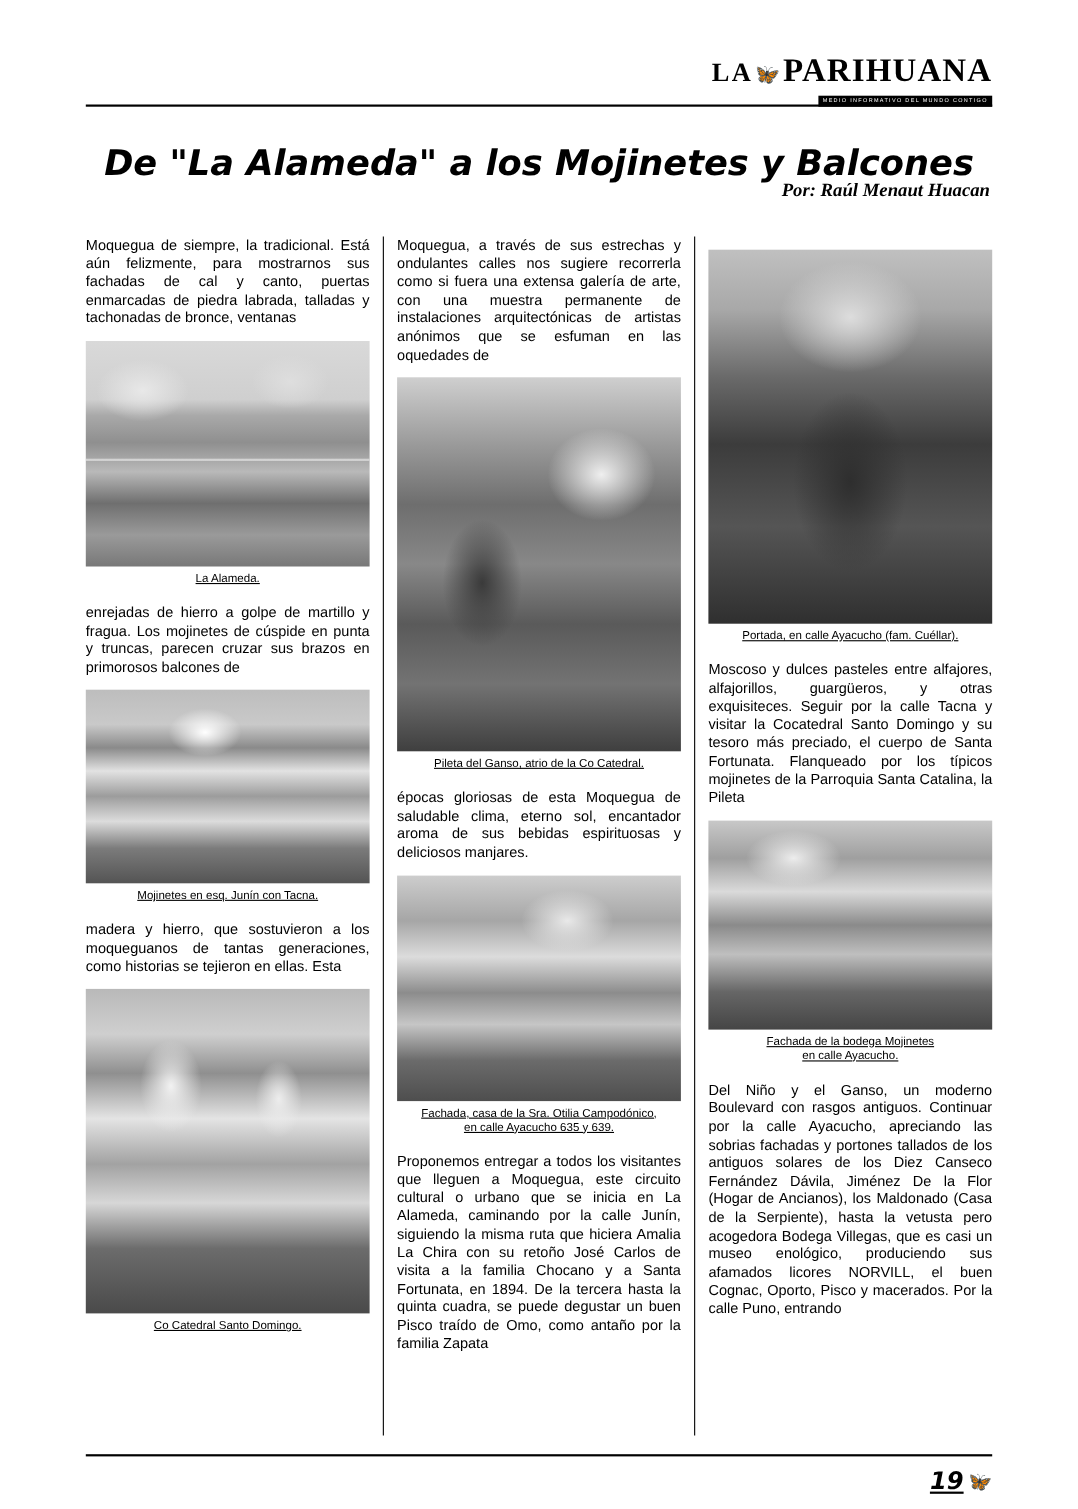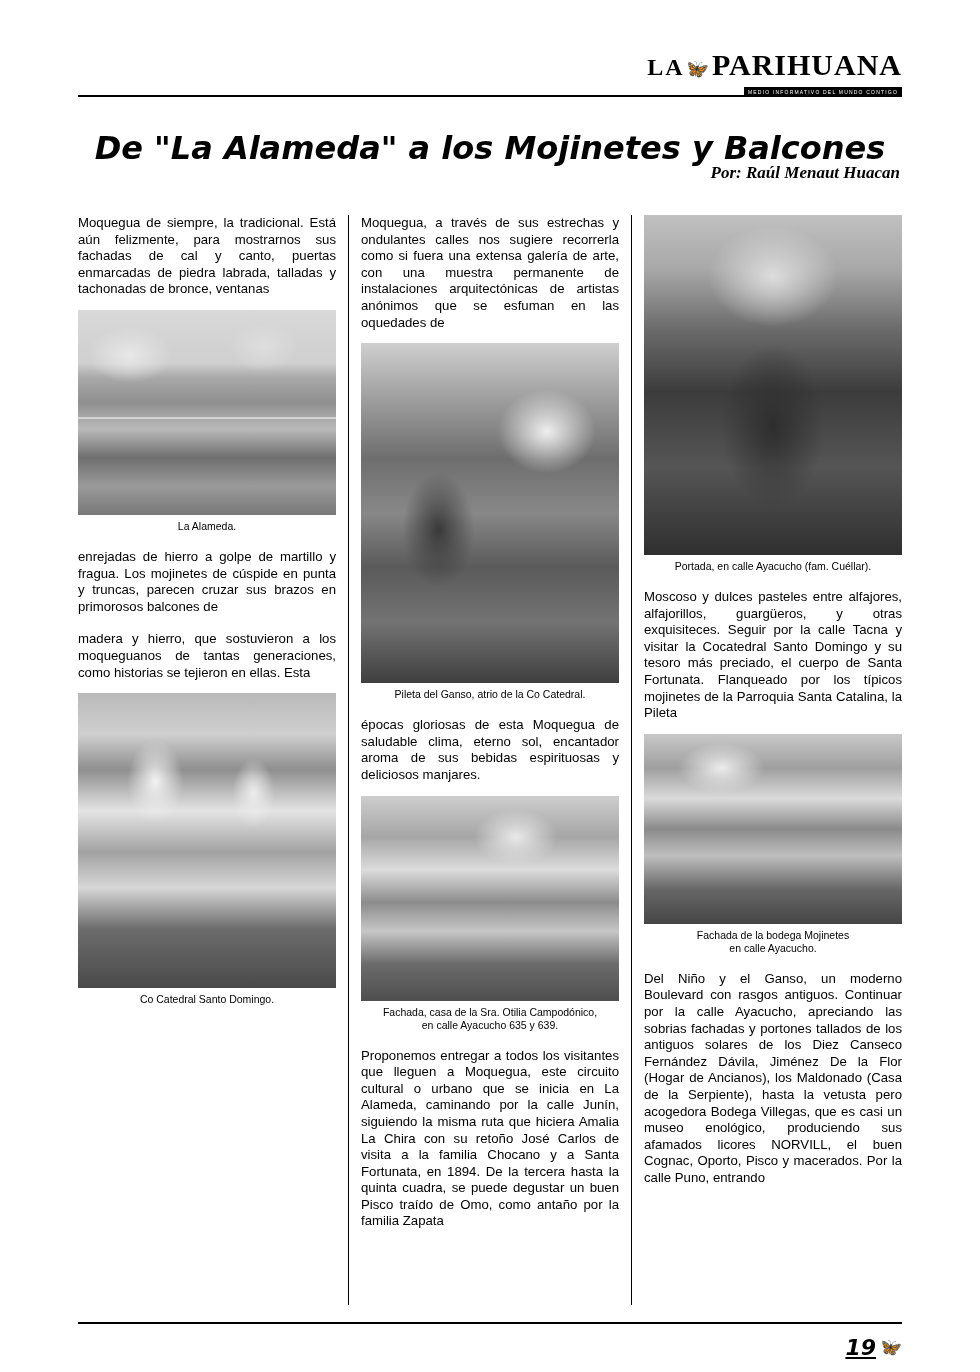--- a/index.html
+++ b/index.html
@@ -142,21 +142,21 @@
     background: #8d8d8d;
     overflow: hidden;
   }
   .caption {
     font-size: 10.5px;
     line-height: 13px;
     text-align: center;
     margin-top: 5px;
     font-family: "Liberation Sans", sans-serif;
   }
-  .figure { margin: 12px 0 0 0; }
+  .figure { margin: 12px 0 0 0; text-decoration: underline; }
 
   
   .ph-alameda {
     height: 205px;
     background:
       radial-gradient(ellipse 60px 40px at 20% 22%, #e8e8e8 0%, rgba(232,232,232,0) 70%),
       radial-gradient(ellipse 50px 35px at 72% 18%, #dedede 0%, rgba(222,222,222,0) 70%),
       linear-gradient(180deg, #d9d9d9 0%, #cfcfcf 26%, #a9a9a9 33%, #8f8f8f 45%, #b9b9b9 58%, #6f6f6f 72%, #9a9a9a 86%, #787878 100%);
   }
   .ph-alameda::after {
@@ -251,20 +251,24 @@
       <p class="body">Moquegua de siempre, la tradicional. Está aún felizmente, para mostrarnos sus fachadas de cal y canto, puertas enmarcadas de piedra labrada, talladas y tachonadas de bronce, ventanas</p>
 
       <div class="figure">
         <div class="photo ph-alameda"></div>
         <div class="caption">La Alameda.</div>
       </div>
 
       <div class="spacer-m"></div>
       <p class="body">enrejadas de hierro a golpe de martillo y fragua. Los mojinetes de cúspide en punta y truncas, parecen cruzar sus brazos en primorosos balcones de</p>
 
+      <div class="figure">
+        <div class="photo ph-mojinetes"></div>
+        <div class="caption">Mojinetes en esq. Junín con Tacna.</div>
+      </div>
 
       <div class="spacer-m"></div>
       <p class="body">madera y hierro, que sostuvieron a los moqueguanos de tantas generaciones, como historias se tejieron en ellas. Esta</p>
 
       <div class="figure">
         <div class="photo ph-catedral"></div>
         <div class="caption">Co Catedral Santo Domingo.</div>
       </div>
     </div>
 
@@ -285,21 +289,21 @@
           <span>Fachada, casa de la Sra. Otilia Campodónico,</span><br>
           <span>en calle Ayacucho 635 y 639.</span>
         </div>
       </div>
 
       <div class="spacer-m"></div>
       <p class="body">Proponemos entregar a todos los visitantes que lleguen a Moquegua, este  circuito cultural o urbano  que se inicia en La Alameda, caminando por la calle Junín, siguiendo la misma ruta que hiciera Amalia La Chira con su retoño José Carlos de visita a la familia Chocano y a Santa Fortunata, en 1894. De la tercera hasta la quinta cuadra, se puede degustar un buen Pisco traído de Omo, como antaño por la familia Zapata</p>
     </div>
 
     <div class="col col3">
-      <div class="figure" style="margin-top:0">
+      <div class="figure" style="margin-top:12px">
         <div class="photo ph-portada"></div>
         <div class="caption">Portada, en calle Ayacucho (fam. Cuéllar).</div>
       </div>
 
       <div class="spacer-m"></div>
       <p class="body">Moscoso y dulces pasteles entre alfajores, alfajorillos, guargüeros, y otras exquisiteces. Seguir por la calle Tacna y visitar la  Cocatedral Santo Domingo y su tesoro más preciado, el cuerpo de Santa Fortunata. Flanqueado por los típicos mojinetes de la Parroquia Santa Catalina, la Pileta</p>
 
       <div class="figure">
         <div class="photo ph-villegas"></div>
         <div class="caption">

